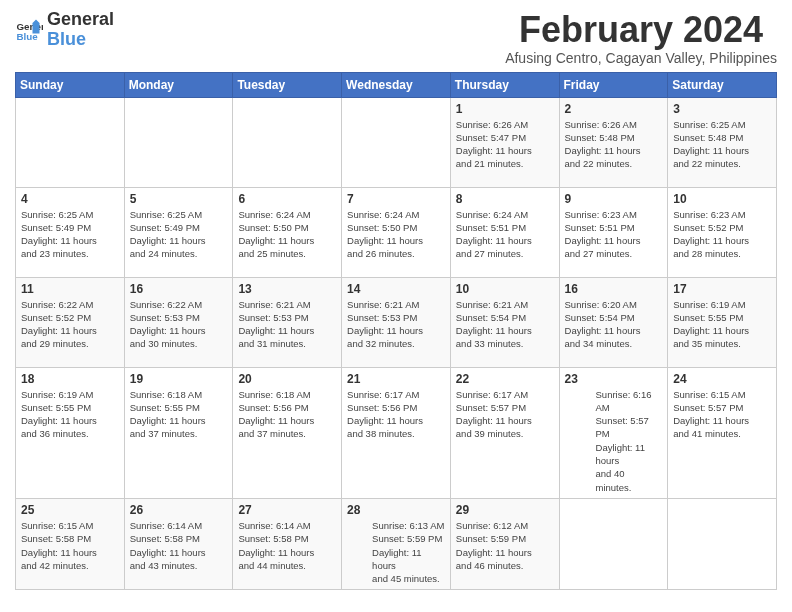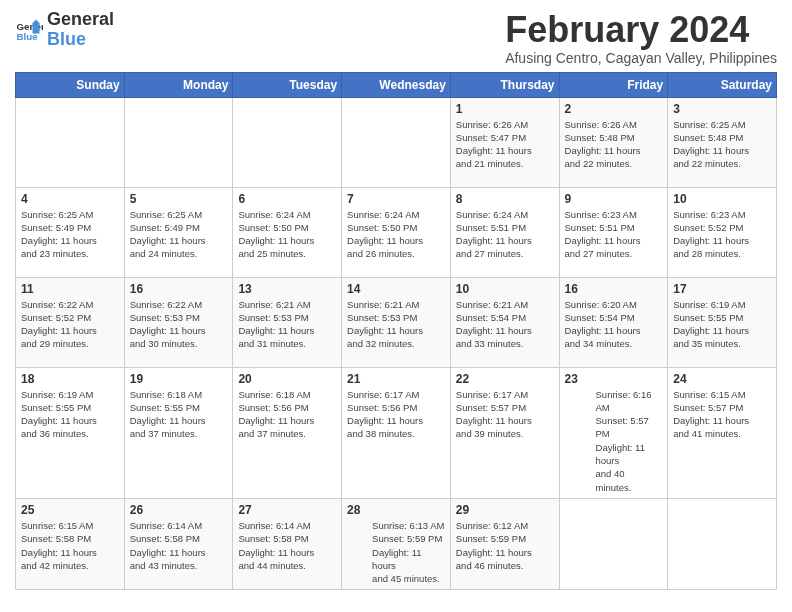--- a/index.html
+++ b/index.html
@@ -28,21 +28,21 @@
       line-height: 1.1;
     }
     .logo-text span {
       color: #4a90d9;
     }
     .logo-icon {
       width: 28px;
       height: 28px;
     }
     .title-section {
-      text-align: left;
+      text-align: center;
     }
     .calendar-title {
       font-size: 36px;
       font-weight: bold;
       color: #333;
       line-height: 1.1;
     }
     .calendar-subtitle {
       font-size: 14px;
       color: #555;
@@ -51,21 +51,21 @@
       width: 100%;
       border-collapse: collapse;
       table-layout: fixed;
     }
     thead tr th {
       background-color: #4472c4;
       color: #fff;
       font-size: 12px;
       font-weight: bold;
       padding: 5px 4px;
-      text-align: right;
+      text-align: left;
       border: 1px solid #3a60a8;
     }
     tbody tr td {
       vertical-align: top;
       border: 1px solid #ccc;
       padding: 4px 5px;
       height: 90px;
       font-size: 10px;
       color: #333;
       background: #fff;

